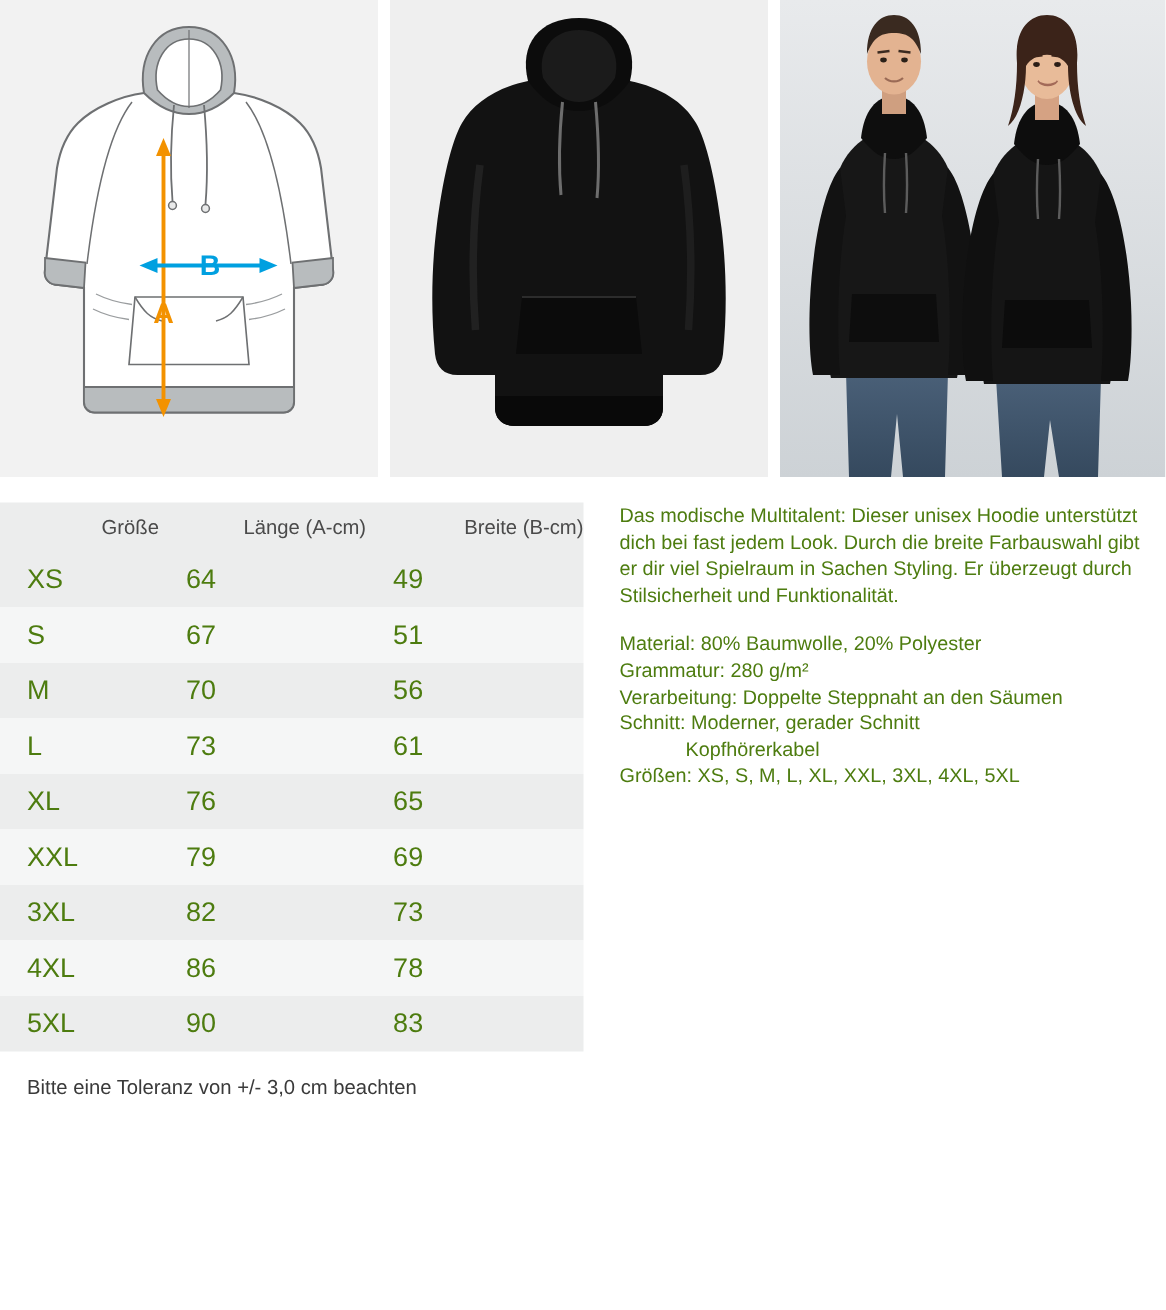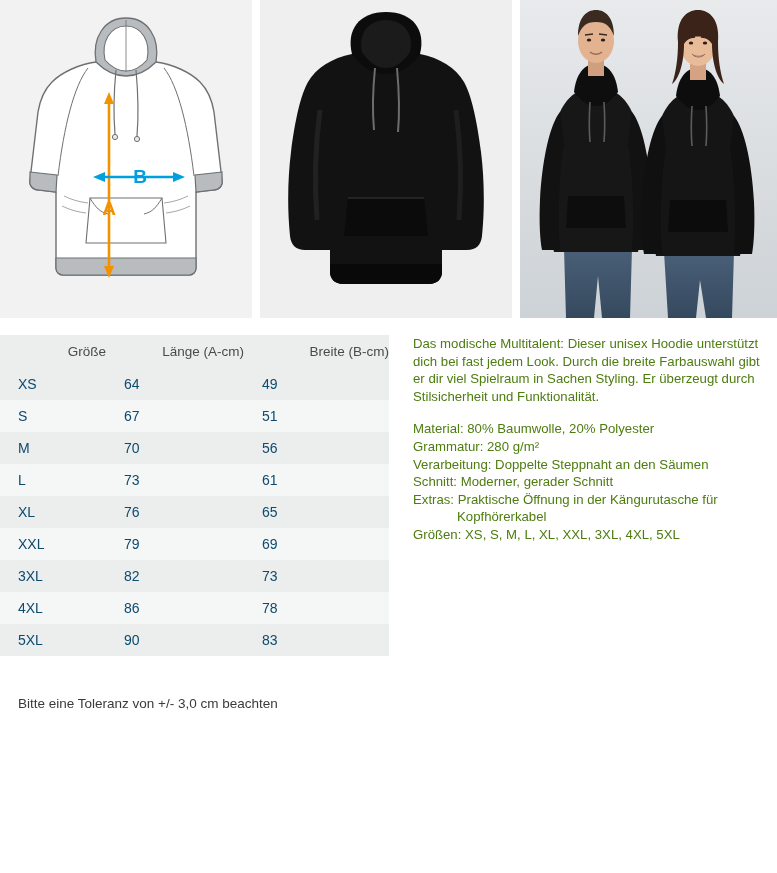--- a/index.html
+++ b/index.html
@@ -57,33 +57,33 @@
   table.size-table th {
     text-align: right;
     font-weight: normal;
     color: #4a4a4a;
     padding: 9px 0 9px 18px;
     background: #eceded;
     font-size: 13.5px;
   }
   table.size-table td {
     padding: 8px 0 8px 18px;
-    color: #0c4a6e;
-    font-size: 14px;
+    color: #4d7c0f;
+    font-size: 18px;
   }
   table.size-table tr.odd td { background: #eceded; }
   table.size-table tr.even td { background: #f5f6f6; }
   table.size-table th.c0, table.size-table td.c0 { width: 100px; }
   table.size-table th.c1, table.size-table td.c1 { width: 140px; }
   table.size-table th.c2, table.size-table td.c2 { width: 149px; }
 
   .tolerance {
     font-size: 13.5px;
     color: #3a3a3a;
-    margin-top: 40px;
+    margin-top: 16px;
     padding-left: 18px;
   }
 
   .desc {
     width: 360px;
     padding-left: 24px;
     font-size: 13.2px;
     line-height: 17.6px;
     color: #4d7c0f;
   }
@@ -307,17 +307,16 @@
     <div class="tolerance">Bitte eine Toleranz von +/- 3,0 cm beachten</div>
   </div>
 
   <div class="desc">
     <p>Das modische Multitalent: Dieser unisex Hoodie unterstützt dich bei fast jedem Look. Durch die breite Farbauswahl gibt er dir viel Spielraum in Sachen Styling. Er überzeugt durch Stilsicherheit und Funktionalität.</p>
     <div class="para-gap"></div>
     <p class="spec-line">Material: 80% Baumwolle, 20% Polyester</p>
     <p class="spec-line">Grammatur: 280 g/m²</p>
     <p class="spec-line">Verarbeitung: Doppelte Steppnaht an den Säumen</p>
     <p class="spec-line">Schnitt: Moderner, gerader Schnitt</p>
-    <p class="spec-line">Extras: Praktische Öffnung in der Kängurutasche für</p>
     <p class="spec-line indent">Kopfhörerkabel</p>
     <p class="spec-line">Größen: XS, S, M, L, XL, XXL, 3XL, 4XL, 5XL</p>
   </div>
 </div>
 
 </body></html>

